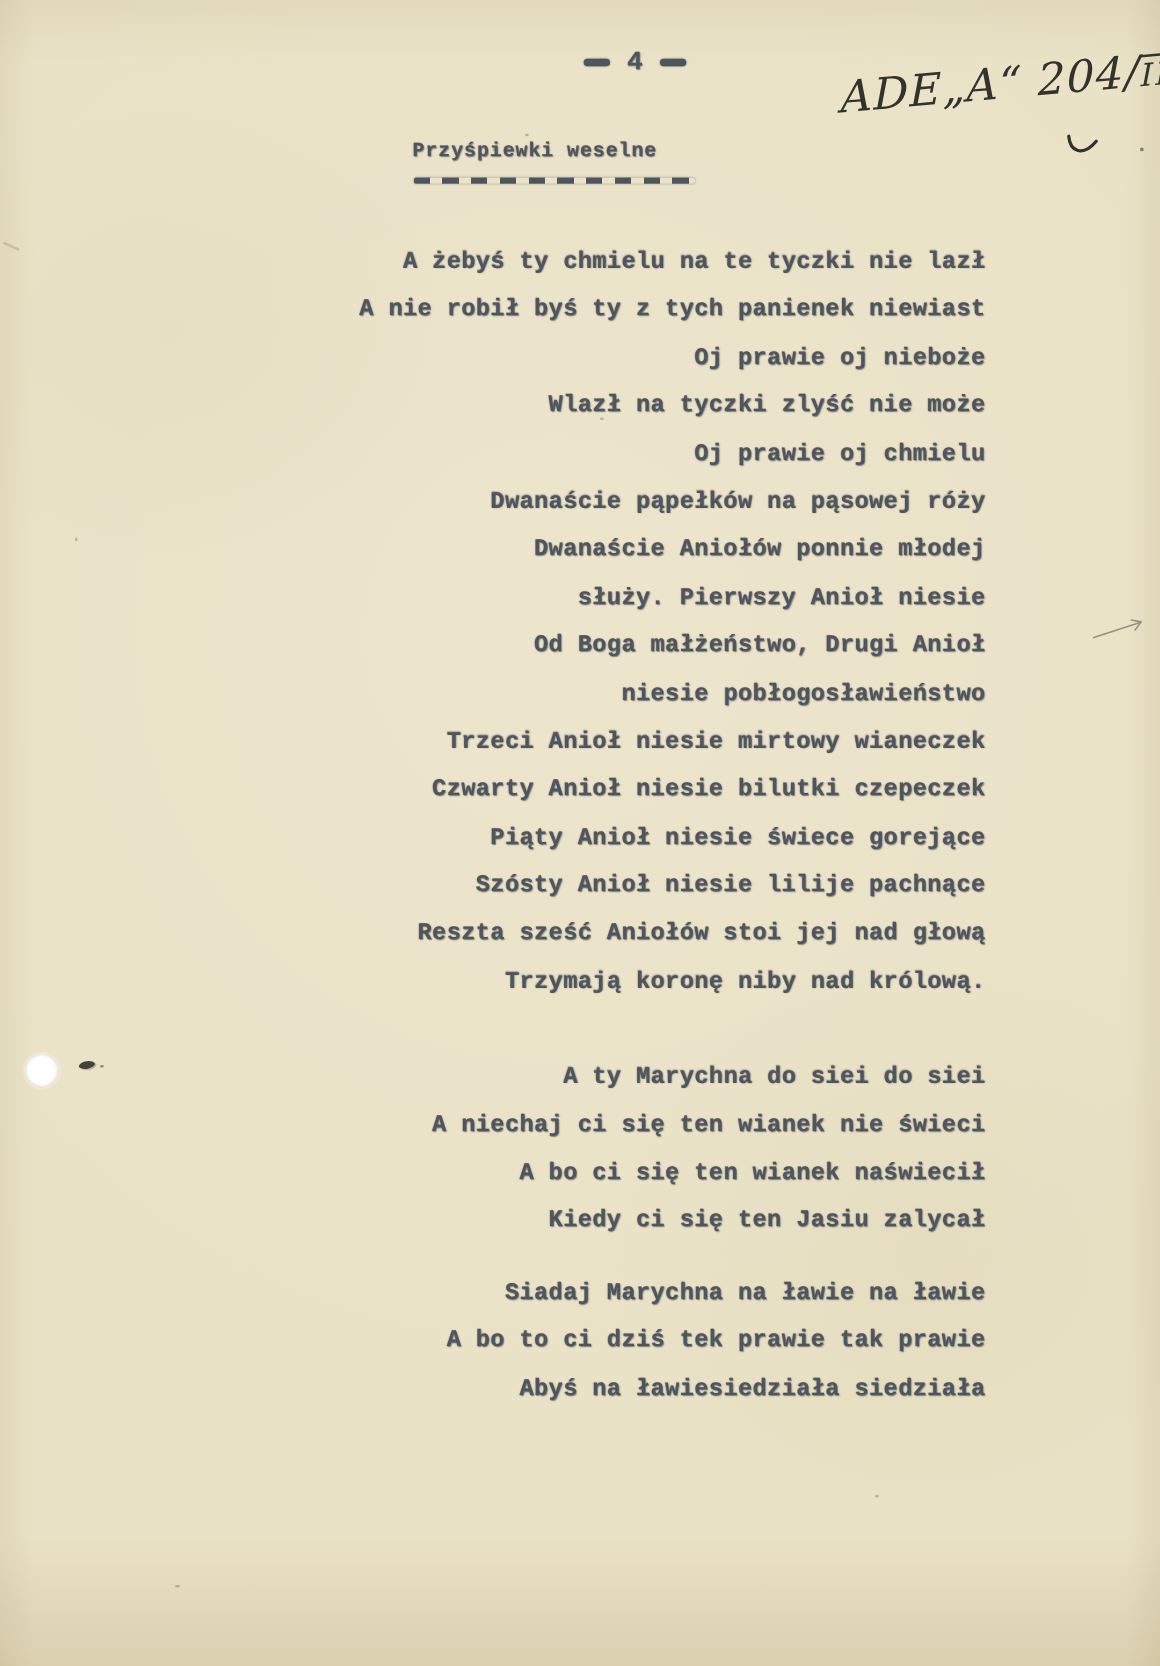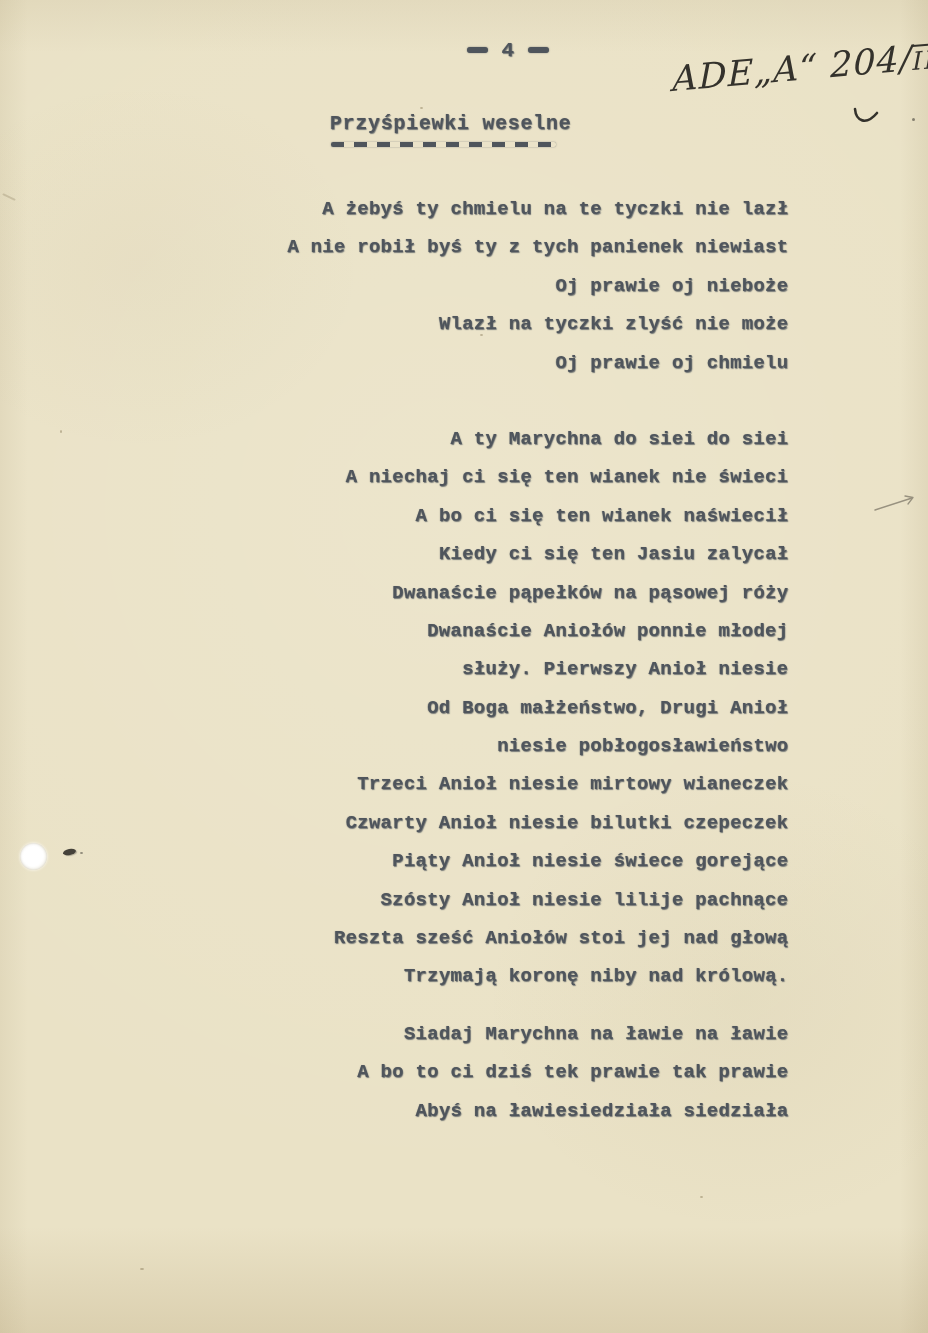--- a/index.html
+++ b/index.html
@@ -47,21 +47,21 @@
     font-size:35px;line-height:1;color:var(--pen);
     white-space:nowrap;letter-spacing:1px;
   }
   .annotation .numeral{
     font-size:25px;text-decoration:overline;letter-spacing:2px;
   }
   .tickmark{position:absolute;left:851px;top:104px;}
   .penarrow{position:absolute;left:872px;top:488px;opacity:0.75;}
   .title{
     position:absolute;left:330px;top:112px;
-    font-size:20px;letter-spacing:0.7px;
+    font-size:16px;letter-spacing:0.7px;
   }
   .underline{
     position:absolute;left:331px;top:142px;width:225px;height:5px;
     background:repeating-linear-gradient(90deg, var(--ink) 0 13px, rgba(0,0,0,0) 13px 23px);
     border-radius:2px;
     box-shadow:0 0 1.5px rgba(79,85,92,0.7);
   }
   .poem{position:absolute;left:212px;top:190px;text-align:right;}
   .stanza{margin:0;}
   .line{height:38.4px;line-height:38.4px;}
@@ -122,38 +122,38 @@
   <div class="underline"></div>
 
   <div class="poem">
     <div class="stanza">
       <div class="line typed">A żebyś ty chmielu na te tyczki nie lazł</div>
       <div class="line typed">A nie robił byś ty z tych panienek niewiast</div>
       <div class="line typed">Oj prawie oj nieboże</div>
       <div class="line typed">Wlazł na tyczki zlyść nie może</div>
       <div class="line typed">Oj prawie oj chmielu</div>
     </div>
-    <div class="stanza shift gap-lg">
-      <div class="line typed">A ty Marychna do siei do siei</div>
-      <div class="line typed">A niechaj ci się ten wianek nie świeci</div>
-      <div class="line typed">A bo ci się ten wianek naświecił</div>
-      <div class="line typed">Kiedy ci się ten Jasiu zalycał</div>
-    </div>
     <div class="stanza indent">
       <div class="line typed">Dwanaście pąpełków na pąsowej róży</div>
       <div class="line typed">Dwanaście Aniołów ponnie młodej</div>
       <div class="line typed">służy. Pierwszy Anioł niesie</div>
       <div class="line typed">Od Boga małżeństwo, Drugi Anioł</div>
       <div class="line typed">niesie pobłogosławieństwo</div>
       <div class="line typed">Trzeci Anioł niesie mirtowy wianeczek</div>
       <div class="line typed">Czwarty Anioł niesie bilutki czepeczek</div>
       <div class="line typed">Piąty Anioł niesie świece gorejące</div>
       <div class="line typed">Szósty Anioł niesie lilije pachnące</div>
       <div class="line typed">Reszta sześć Aniołów stoi jej nad głową</div>
       <div class="line typed">Trzymają koronę niby nad królową.</div>
+    </div>
+    <div class="stanza shift gap-lg">
+      <div class="line typed">A ty Marychna do siei do siei</div>
+      <div class="line typed">A niechaj ci się ten wianek nie świeci</div>
+      <div class="line typed">A bo ci się ten wianek naświecił</div>
+      <div class="line typed">Kiedy ci się ten Jasiu zalycał</div>
     </div>
     <div class="stanza shift gap-md">
       <div class="line typed">Siadaj Marychna na ławie na ławie</div>
       <div class="line typed">A bo to ci dziś tek prawie tak prawie</div>
       <div class="line typed">Abyś na ławiesiedziała siedziała</div>
     </div>
   </div>
 
   <div class="hole-punch"></div>
   <div class="ink-speck"></div>

